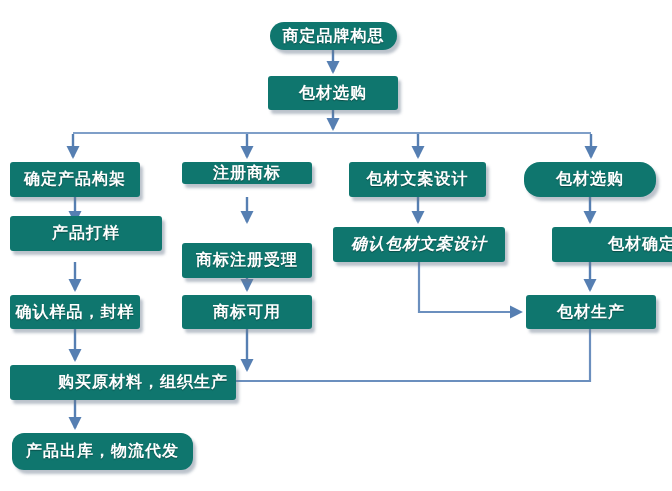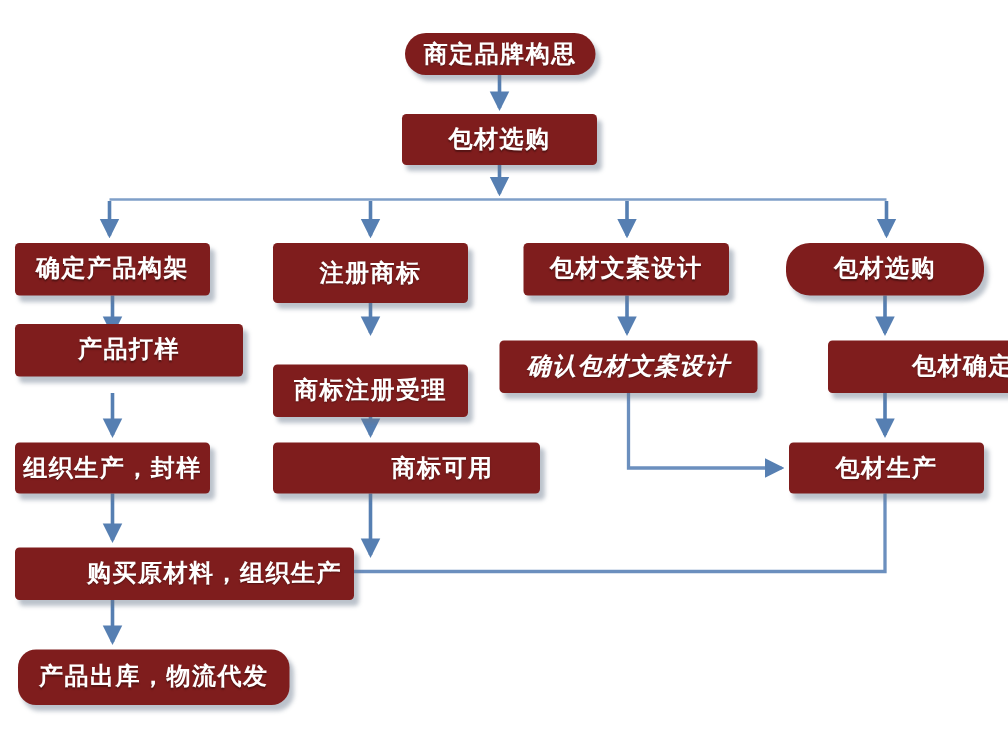--- a/index.html
+++ b/index.html
@@ -11,49 +11,49 @@
     overflow: hidden;
     font-family: "Liberation Sans", "DejaVu Sans", sans-serif;
   }
   .connectors {
     position: absolute;
     left: 0; top: 0;
     width: 672px; height: 491px;
   }
   .node {
     position: absolute;
-    background: #7f1d1d;
+    background: #0f766e;
     color: #ffffff;
     font-weight: bold;
     font-size: 16px;
     letter-spacing: 1px;
     display: flex;
     align-items: center;
     justify-content: center;
     white-space: nowrap;
     border-radius: 3px;
     box-shadow: 3px 4px 3px rgba(105,120,140,0.45);
     text-shadow: 0 1px 1px rgba(0,0,0,0.35);
   }
   .node--pill  { border-radius: 14px; }
   .node--round { border-radius: 12px; }
 
   
   #n-brand            { left: 270px; top: 22px;  width: 127px; height: 28px; }
   #n-contract         { left: 268px; top: 76px;  width: 130px; height: 34px; }
   #n-framework        { left: 10px;  top: 162px; width: 130px; height: 35px; }
-  #n-trademark        { left: 182px; top: 162px; width: 130px; height: 40px; }
+  #n-trademark        { left: 182px; top: 162px; width: 130px; height: 22px; }
   #n-copydesign       { left: 349px; top: 162px; width: 137px; height: 35px; }
   #n-pkgpurchase      { left: 524px; top: 162px; width: 132px; height: 35px; border-radius: 16px; }
   #n-sample           { left: 10px;  top: 216px; width: 152px; height: 35px; }
   #n-tmacceptance     { left: 182px; top: 243px; width: 130px; height: 35px; }
   #n-confirmcopy      { left: 333px; top: 227px; width: 172px; height: 35px; font-style: italic; }
   #n-pkgconfirm       { left: 552px; top: 227px; width: 130px; height: 35px; padding-left: 25px; }
   #n-confirmsample    { left: 10px;  top: 295px; width: 130px; height: 34px; }
-  #n-tmavailable      { left: 182px; top: 295px; width: 130px; height: 34px; padding-left: 48px; }
+  #n-tmavailable      { left: 182px; top: 295px; width: 130px; height: 34px; }
   #n-pkgproduction    { left: 526px; top: 295px; width: 130px; height: 34px; }
   #n-buymaterials     { left: 10px;  top: 365px; width: 186px; height: 35px; padding-left: 40px; }
   #n-delivery         { left: 12px;  top: 433px; width: 181px; height: 37px; }
 </style>
 </head>
 <body>
 
 <div class="canvas">
 
   <svg class="connectors" viewBox="0 0 672 491" xmlns="http://www.w3.org/2000/svg">
@@ -105,21 +105,21 @@
   <div id="n-pkgpurchase" class="node">包材选购</div>
 
   <div id="n-sample" class="node">产品打样</div>
 
   <div id="n-tmacceptance" class="node">商标注册受理</div>
 
   <div id="n-confirmcopy" class="node">确认包材文案设计</div>
 
   <div id="n-pkgconfirm" class="node">包材确定</div>
 
-  <div id="n-confirmsample" class="node">组织生产，封样</div>
+  <div id="n-confirmsample" class="node">确认样品，封样</div>
 
   <div id="n-tmavailable" class="node">商标可用</div>
 
   <div id="n-pkgproduction" class="node">包材生产</div>
 
   <div id="n-buymaterials" class="node">购买原材料，组织生产</div>
 
   <div id="n-delivery" class="node node--round">产品出库，物流代发</div>
 
 </div>

